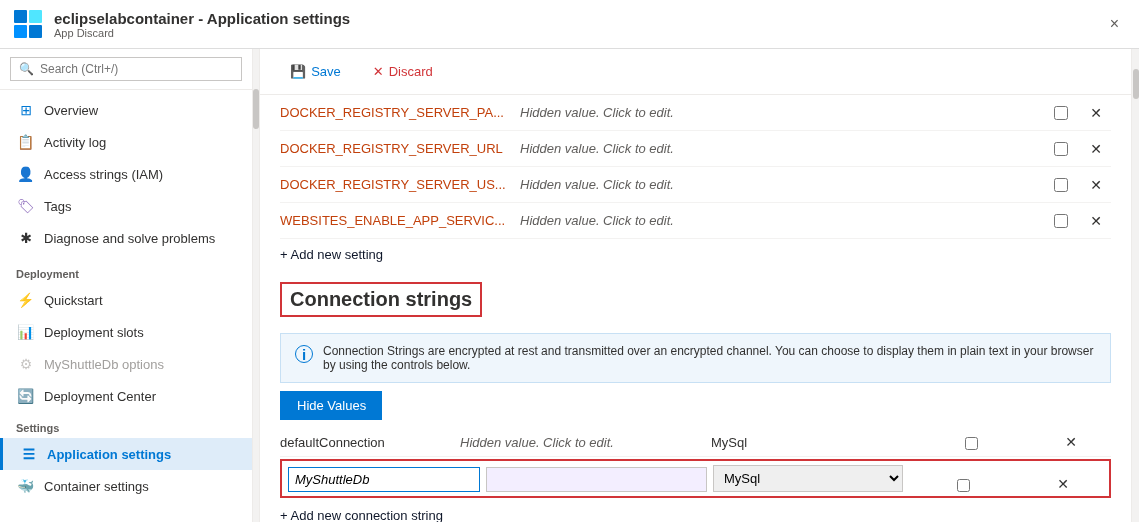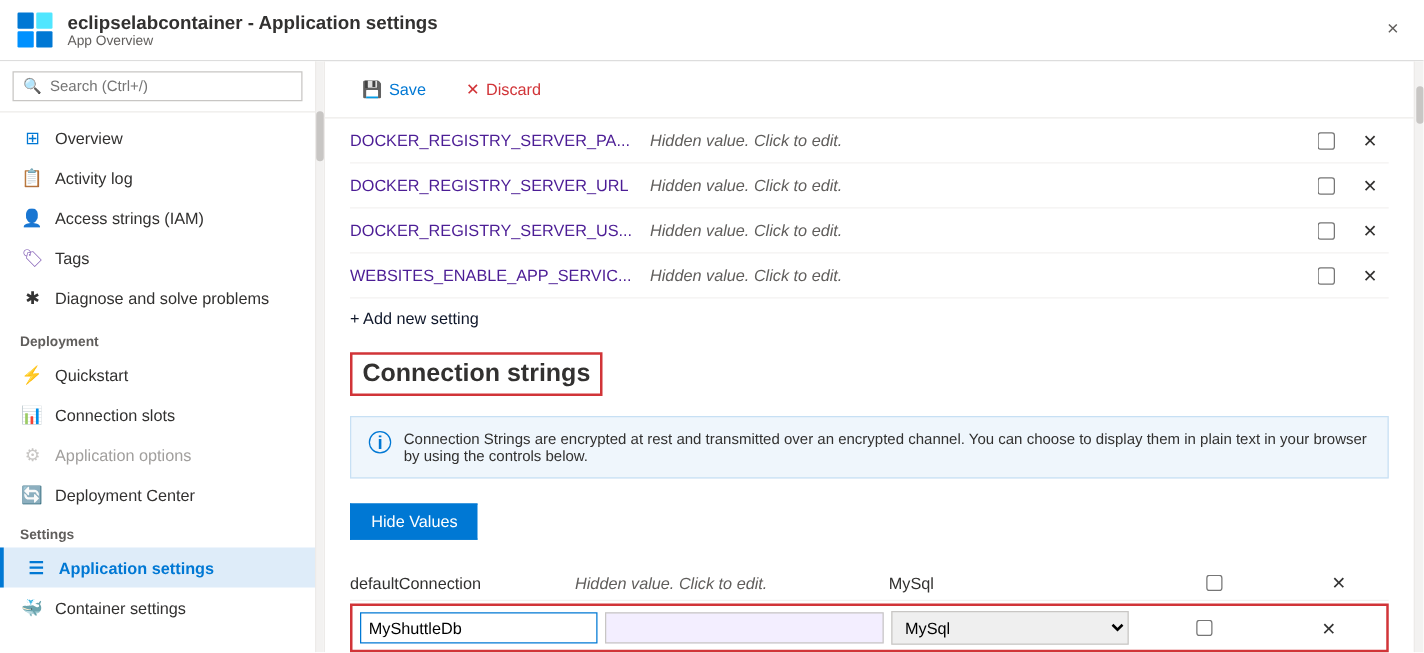--- a/index.html
+++ b/index.html
@@ -36,57 +36,57 @@
 
     
     .toolbar { display: flex; align-items: center; padding: 10px 20px; border-bottom: 1px solid #edebe9; gap: 12px; }
     .toolbar-btn { display: flex; align-items: center; gap: 5px; padding: 5px 10px; border: none; background: none; cursor: pointer; font-size: 13px; color: #0078d4; }
     .toolbar-btn.save-btn { color: #0078d4; }
     .toolbar-btn.discard-btn { color: #d13438; }
 
     
     .settings-table { padding: 0 20px; }
     .setting-row { display: flex; align-items: center; border-bottom: 1px solid #f3f2f1; padding: 8px 0; min-height: 36px; }
-    .setting-name { flex: 0 0 240px; font-size: 13px; color: #4c1d95; white-space: nowrap; overflow: hidden; text-overflow: ellipsis; }
+    .setting-name { flex: 0 0 240px; font-size: 13px; color: #c2410c; white-space: nowrap; overflow: hidden; text-overflow: ellipsis; }
     .setting-value { flex: 1; font-size: 13px; color: #605e5c; font-style: italic; cursor: pointer; }
     .setting-checkbox { flex: 0 0 40px; display: flex; justify-content: center; }
     .setting-checkbox input { width: 14px; height: 14px; }
     .setting-delete { flex: 0 0 30px; display: flex; justify-content: center; color: #323130; cursor: pointer; font-size: 14px; }
     .add-link { color: #0f172a; cursor: pointer; font-size: 13px; padding: 8px 0; display: inline-block; }
 
     
     .section-header { padding: 12px 20px 8px; }
     .section-title { font-size: 20px; font-weight: 600; color: #323130; border: 2px solid #d13438; padding: 4px 8px; display: inline-block; }
 
     
     .info-box { margin: 8px 20px; background: #eff6fc; border: 1px solid #c7e0f4; padding: 10px 14px; display: flex; align-items: flex-start; gap: 10px; font-size: 12px; color: #323130; }
     .info-icon { color: #0078d4; font-size: 16px; flex-shrink: 0; margin-top: 1px; }
 
     
-    .toggle-group { display: flex; margin: 20px 20px; }
+    .toggle-group { display: flex; margin: 8px 20px; }
     .toggle-btn { padding: 6px 16px; border: 1px solid #c8c6c4; cursor: pointer; font-size: 13px; background: #fff; }
     .toggle-btn.active { background: #0078d4; color: #fff; border-color: #0078d4; }
     .toggle-btn:first-child { border-right: none; }
 
     
     .conn-table { padding: 0 20px; }
     .conn-table-header { display: flex; padding: 4px 0; border-bottom: 1px solid #edebe9; }
     .conn-col-name { flex: 0 0 180px; font-size: 11px; font-weight: 600; color: #605e5c; text-transform: uppercase; letter-spacing: 0.5px; }
     .conn-col-value { flex: 1; font-size: 11px; font-weight: 600; color: #605e5c; text-transform: uppercase; letter-spacing: 0.5px; }
     .conn-col-type { flex: 0 0 200px; font-size: 11px; font-weight: 600; color: #605e5c; text-transform: uppercase; letter-spacing: 0.5px; }
     .conn-col-slot { flex: 0 0 120px; font-size: 11px; font-weight: 600; color: #605e5c; text-transform: uppercase; letter-spacing: 0.5px; text-align: center; }
     .conn-col-delete { flex: 0 0 80px; font-size: 11px; font-weight: 600; color: #605e5c; text-transform: uppercase; letter-spacing: 0.5px; text-align: center; }
 
-    .conn-row { display: flex; align-items: center; padding: 6px 0; border-bottom: 1px solid #f3f2f1; }
+    .conn-row { display: flex; align-items: flex-end; padding: 6px 0; border-bottom: 1px solid #f3f2f1; }
     .conn-cell-name { flex: 0 0 180px; font-size: 13px; color: #323130; }
     .conn-cell-value { flex: 1; font-size: 13px; color: #605e5c; font-style: italic; cursor: pointer; }
     .conn-cell-type { flex: 0 0 200px; font-size: 13px; color: #323130; }
     .conn-cell-slot { flex: 0 0 120px; display: flex; justify-content: center; }
     .conn-cell-delete { flex: 0 0 80px; display: flex; justify-content: center; cursor: pointer; font-size: 14px; }
-    .conn-name-input { flex: 0 0 174px; border: 1px solid #0078d4; padding: 4px 6px; font-size: 13px; outline: none; }
+    .conn-name-input { flex: 0 0 174px; border: 1px solid #0078d4; padding: 4px 6px; font-size: 13px; outline: none; font-style: italic; }
     .conn-value-input { flex: 1; border: 1px solid #0078d4; padding: 4px 6px; font-size: 13px; outline: none; margin: 0 4px; background: #f9f4ff; }
     .conn-type-select { flex: 0 0 194px; border: 1px solid #c8c6c4; padding: 4px 6px; font-size: 13px; outline: none; appearance: auto; }
 
     .sidebar-with-scroll { display: flex; }
 
     
     .sidebar-scroll-area::-webkit-scrollbar { width: 6px; }
     .sidebar-scroll-area::-webkit-scrollbar-track { background: #f3f2f1; }
     .sidebar-scroll-area::-webkit-scrollbar-thumb { background: #c8c6c4; }
 
@@ -101,21 +101,21 @@
   <div class="title-bar-icon">
     <svg width="32" height="32" viewBox="0 0 32 32">
       <rect x="2" y="2" width="13" height="13" fill="#0078d4" rx="1"></rect>
       <rect x="17" y="2" width="13" height="13" fill="#50e6ff" rx="1"></rect>
       <rect x="2" y="17" width="13" height="13" fill="#0091ff" rx="1"></rect>
       <rect x="17" y="17" width="13" height="13" fill="#0078d4" rx="1"></rect>
     </svg>
   </div>
   <div class="title-bar-text">
     <div class="title-bar-title">eclipselabcontainer - Application settings</div>
-    <div class="title-bar-subtitle">App Overview</div>
+    <div class="title-bar-subtitle">App Discard</div>
   </div>
   <div class="title-bar-close">×</div>
 </div>
 
 <div class="main-layout">
 
   <div class="sidebar-with-scroll" style="width:260px; border-right:1px solid #edebe9; flex-shrink:0; display:flex;">
     <div class="sidebar" style="width:252px; border-right:none;">
 
       <div style="padding:8px 10px; border-bottom:1px solid #edebe9;">
@@ -151,25 +151,25 @@
         </div>
 
         <div>
           <div class="sidebar-group-label">Deployment</div>
           <div class="sidebar-item">
             <span class="item-icon" style="color:#0078d4;">⚡</span>
             <span>Quickstart</span>
           </div>
           <div class="sidebar-item">
             <span class="item-icon" style="color:#0078d4;">📊</span>
-            <span>Connection slots</span>
+            <span>Deployment slots</span>
           </div>
           <div class="sidebar-item" style="color:#a19f9d;">
             <span class="item-icon" style="color:#c8c6c4;">⚙</span>
-            <span>Application options</span>
+            <span>MyShuttleDb options</span>
           </div>
           <div class="sidebar-item">
             <span class="item-icon" style="color:#0078d4;">🔄</span>
             <span>Deployment Center</span>
           </div>
         </div>
 
         <div>
           <div class="sidebar-group-label">Settings</div>
           <div class="sidebar-item active" style="background:#deecf9; border-left:3px solid #0078d4;">

